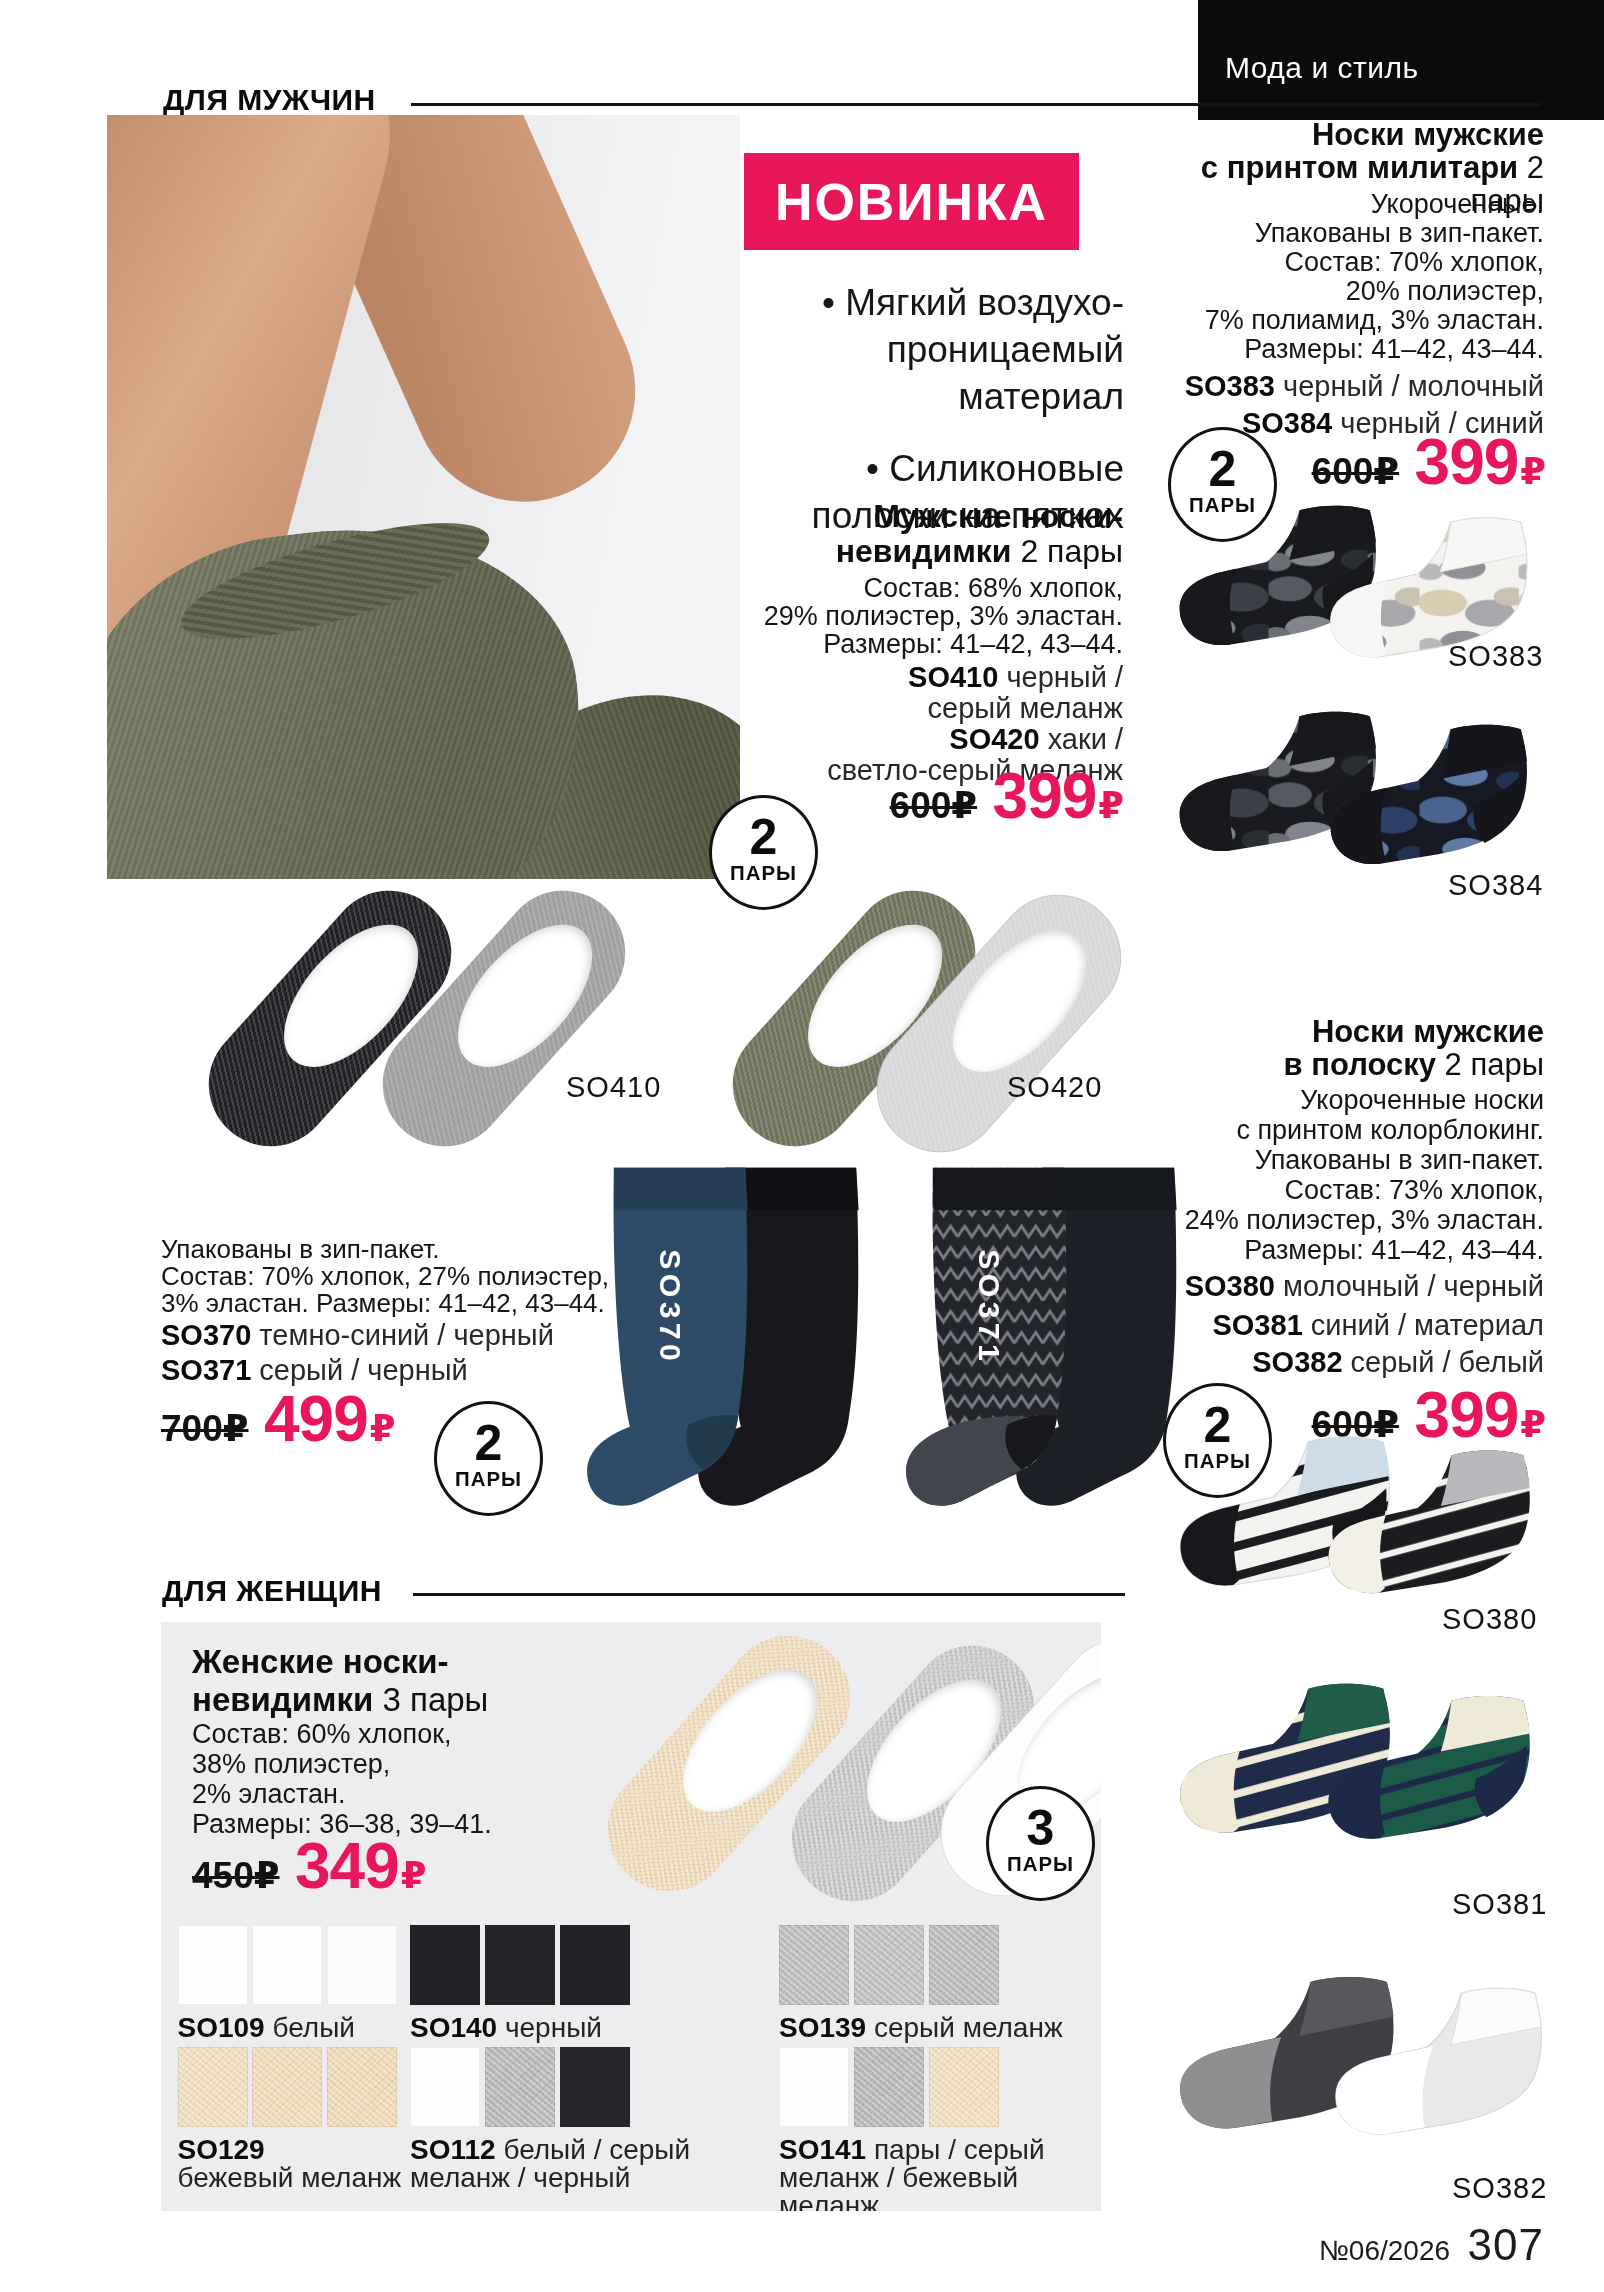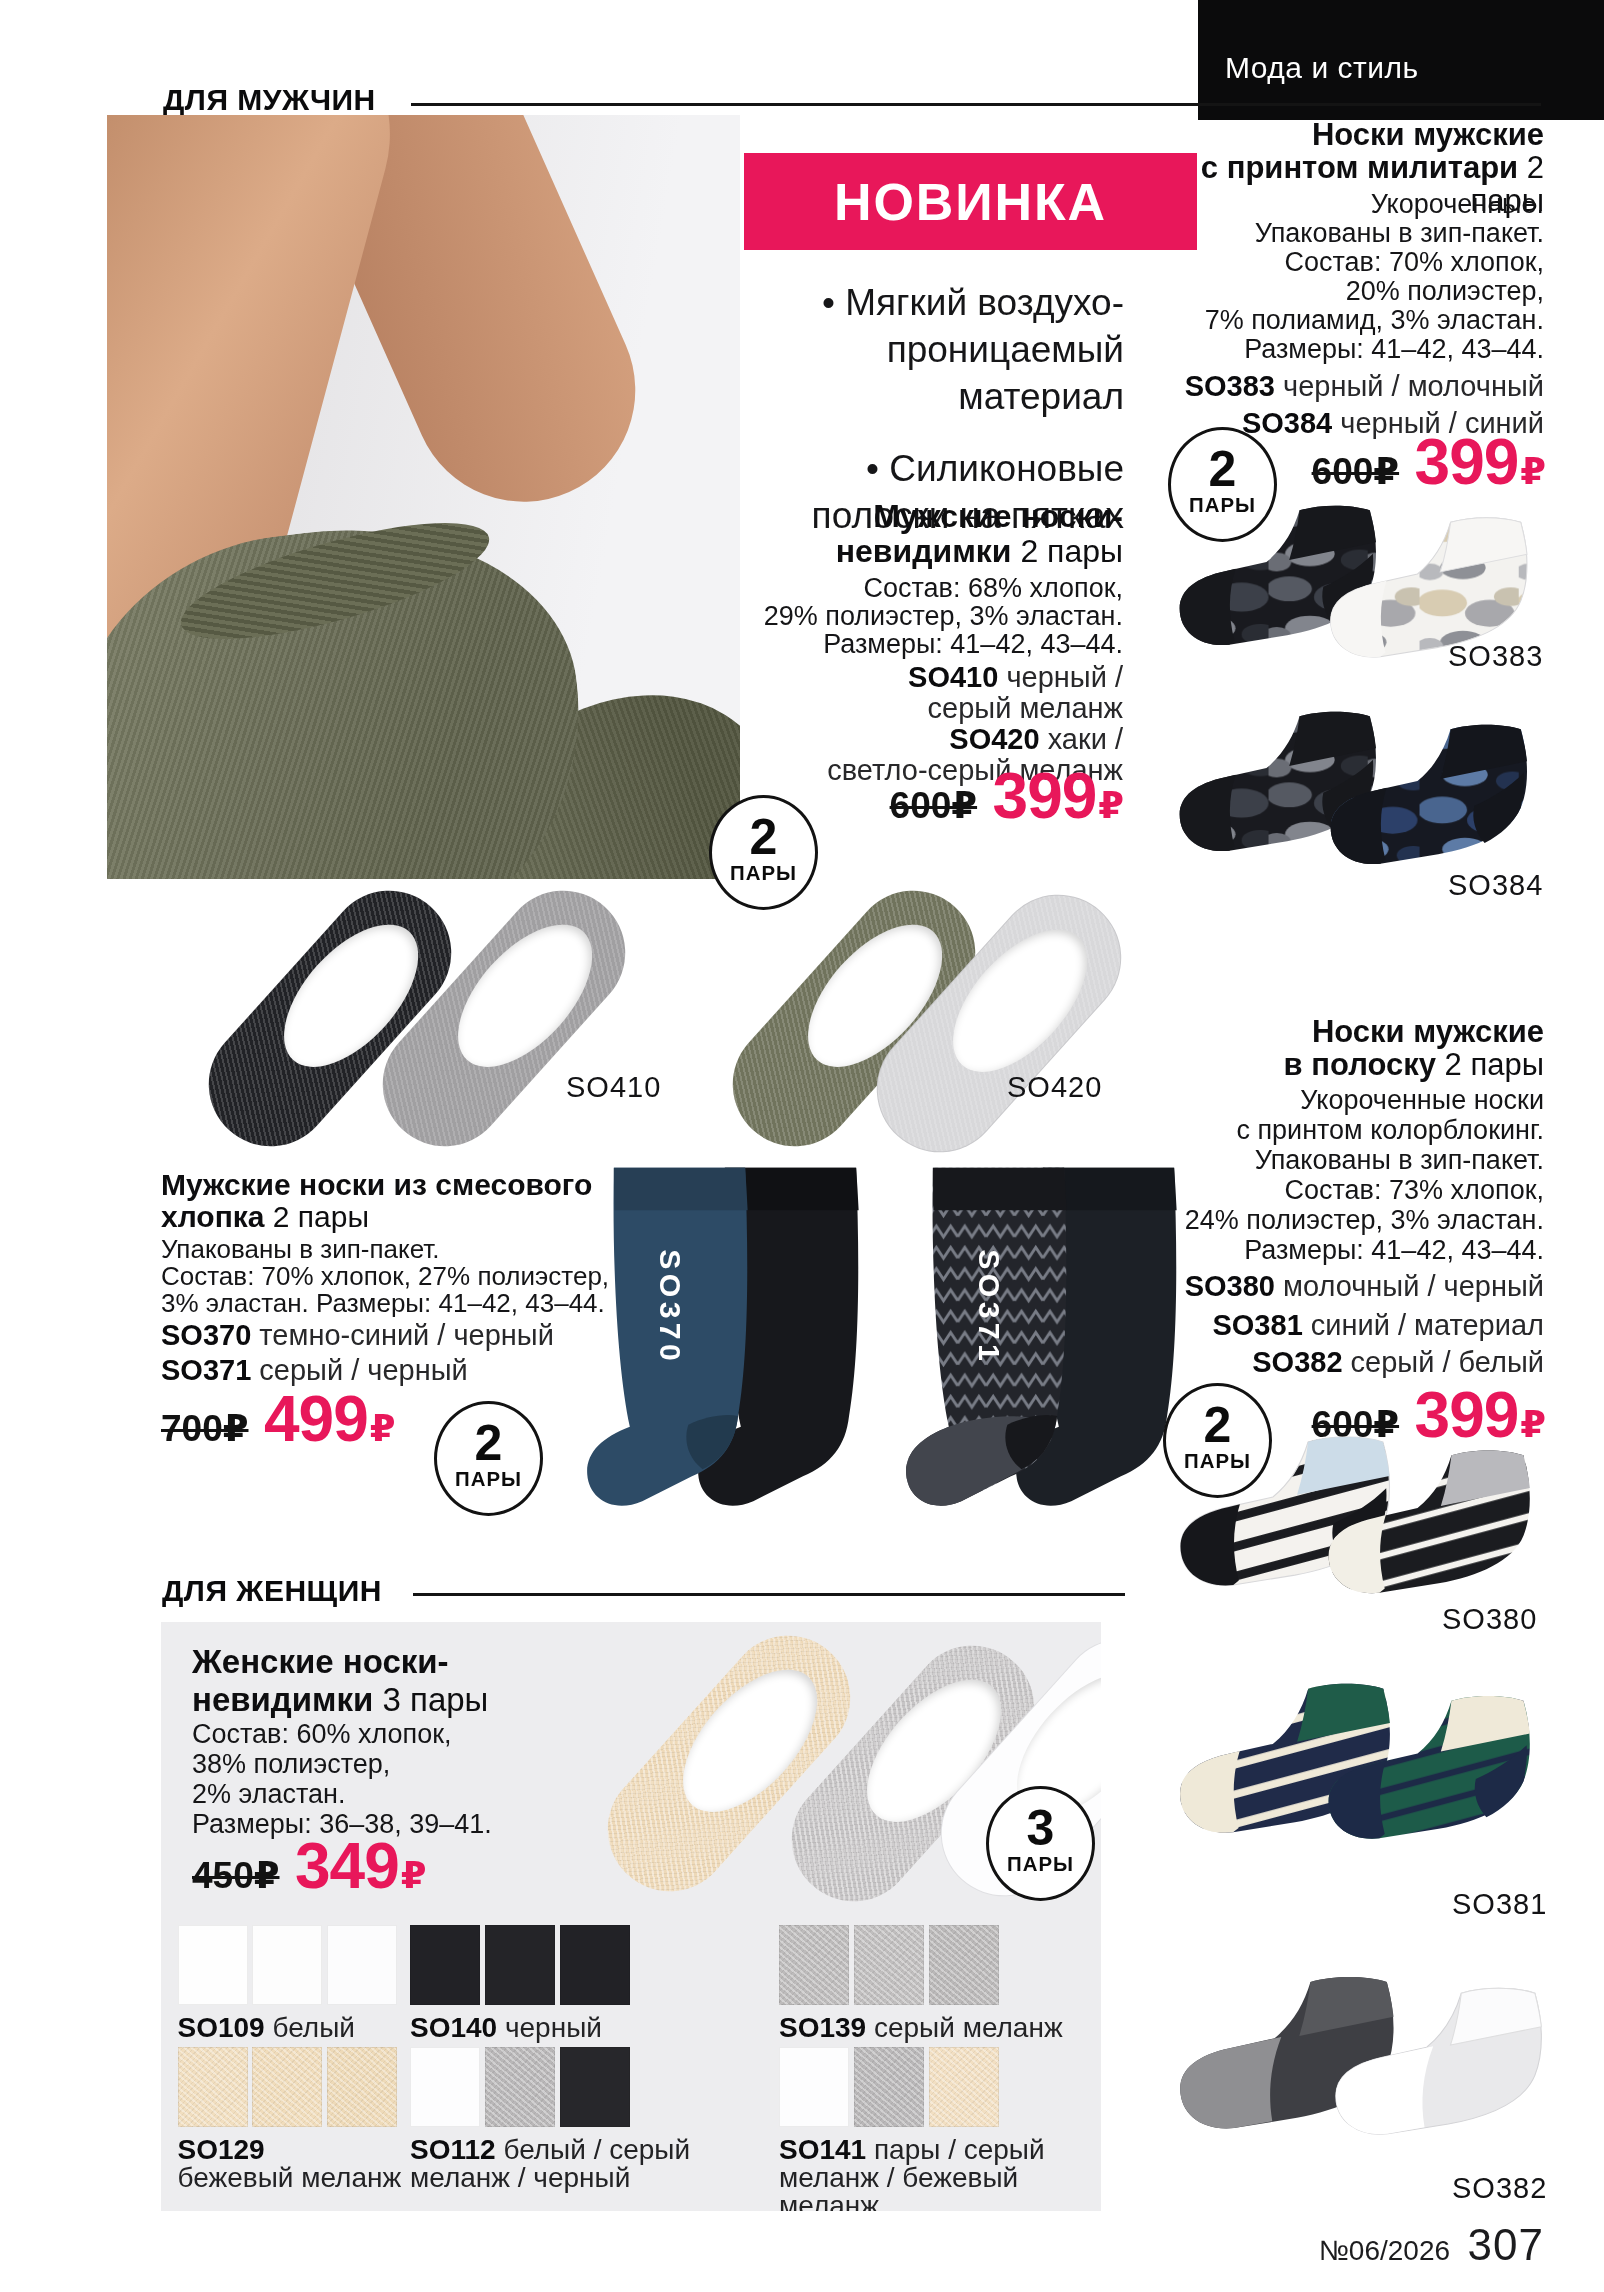--- a/index.html
+++ b/index.html
@@ -29,21 +29,21 @@
             background:repeating-linear-gradient(115deg,rgba(255,255,255,.07) 0 2.9px,rgba(0,0,0,.05) 2.9px 5.8px),
                        linear-gradient(115deg,#7c7f67,#60634d 70%);}
   .ph-cuff1{left:68px;top:427px;width:320px;height:78px;border-radius:50%;transform:rotate(-16deg);
             background:repeating-linear-gradient(25deg,#565943 0 3.9px,#6b6e56 3.9px 7.8px);}
   .ph-sock2{left:340px;top:592px;width:330px;height:233px;transform:rotate(-30deg);
             border-radius:50% 50% 45% 55%/60% 55% 45% 40%;
             background:repeating-linear-gradient(100deg,rgba(255,255,255,.06) 0 2.9px,rgba(0,0,0,.05) 2.9px 5.8px),
                        linear-gradient(100deg,#6e715a,#535640 75%);}
 
   
-  #novinka{left:744px;top:153px;width:453px;height:97px;display:flex;align-items:center;justify-content:center;}
+  #novinka{left:744px;top:153px;width:335px;height:97px;display:flex;align-items:center;justify-content:center;}
   #novinka span{color:#fff;font-size:52px;font-weight:700;letter-spacing:1.9px;}
 
   .bullets{font-size:37px;line-height:47px;color:#161618;}
   .bullets p{margin:0 0 25px 0;}
 
   .ptitle{font-size:32px;font-weight:700;line-height:35px;color:#0e0e10;}
   .ptitle .n{font-weight:400;}
   .pdesc{font-size:27px;line-height:30px;color:#151517;}
   .variant{font-size:29px;line-height:31px;color:#28282a;}
   .variant .code{font-weight:700;color:#0b0b0d;}
@@ -202,24 +202,20 @@
     <div class="lbl">ПАРЫ</div>
   </div>
 
   <div class="liner ln-black" style="left:268px;top:868px;"></div>
   <div class="liner ln-gray" style="left:442px;top:868px;"></div>
   <span class="abs img-label" style="left:566px;top:1071px;">SO410</span>
   <div class="liner ln-khaki" style="left:792px;top:868px;"></div>
   <div class="liner ln-light" style="left:937px;top:873px;"></div>
   <span class="abs img-label" style="left:1007px;top:1071px;">SO420</span>
 
-  <div class="abs ptitle" style="left:161px;top:1169px;width:466px;font-size:30px;line-height:32px;">
-    <div>Мужские носки из смесового</div>
-    <div><span class="b">хлопка</span> <span class="n">2 пары</span></div>
-  </div>
   <div class="abs pdesc preline" style="left:161px;top:1236px;width:466px;font-size:26px;line-height:27px;">Упакованы в зип-пакет.
 Состав: 70% хлопок, 27% полиэстер,
 3% эластан. Размеры: 41–42, 43–44.</div>
   <div class="abs variant" style="left:161px;top:1320px;">
     <span class="code">SO370</span><span> темно-синий / черный</span>
   </div>
   <div class="abs variant" style="left:161px;top:1355px;">
     <span class="code">SO371</span><span> серый / черный</span>
   </div>
   <div class="abs price" style="left:161px;top:1390px;">

